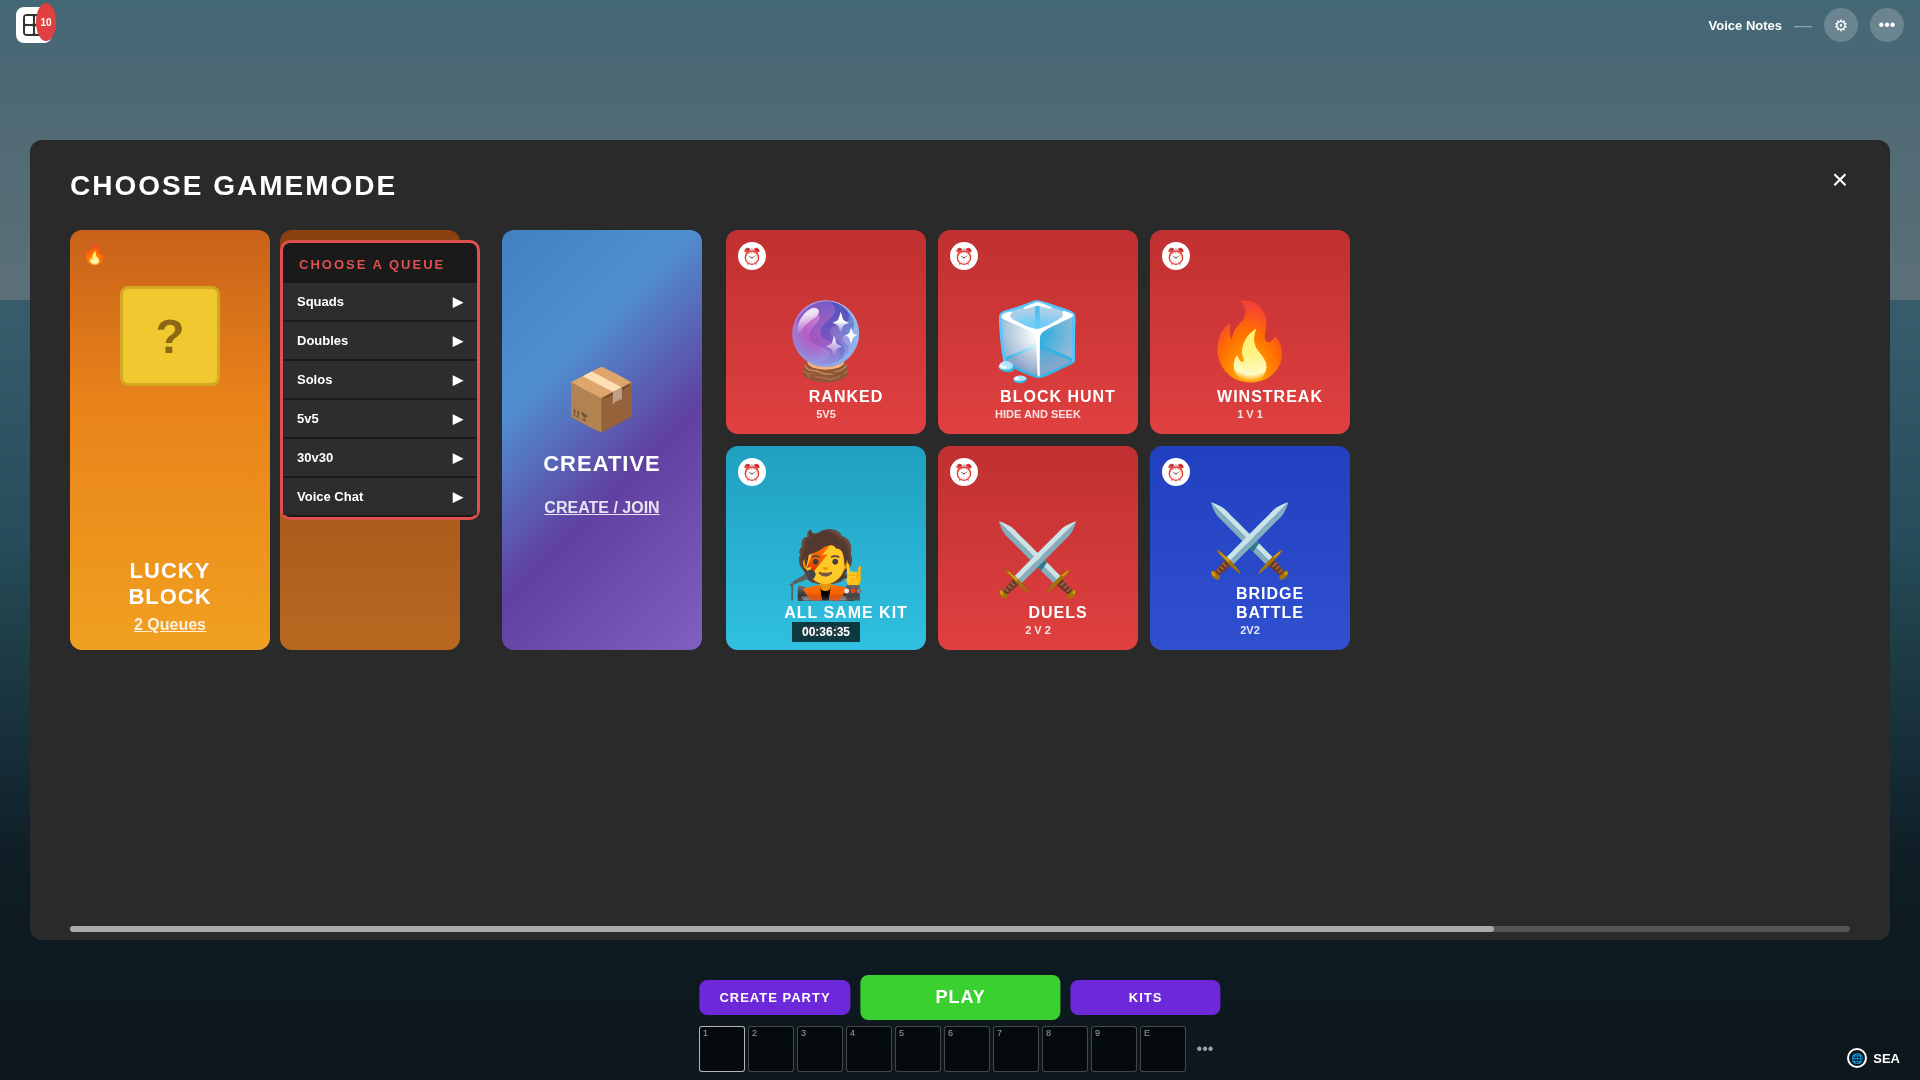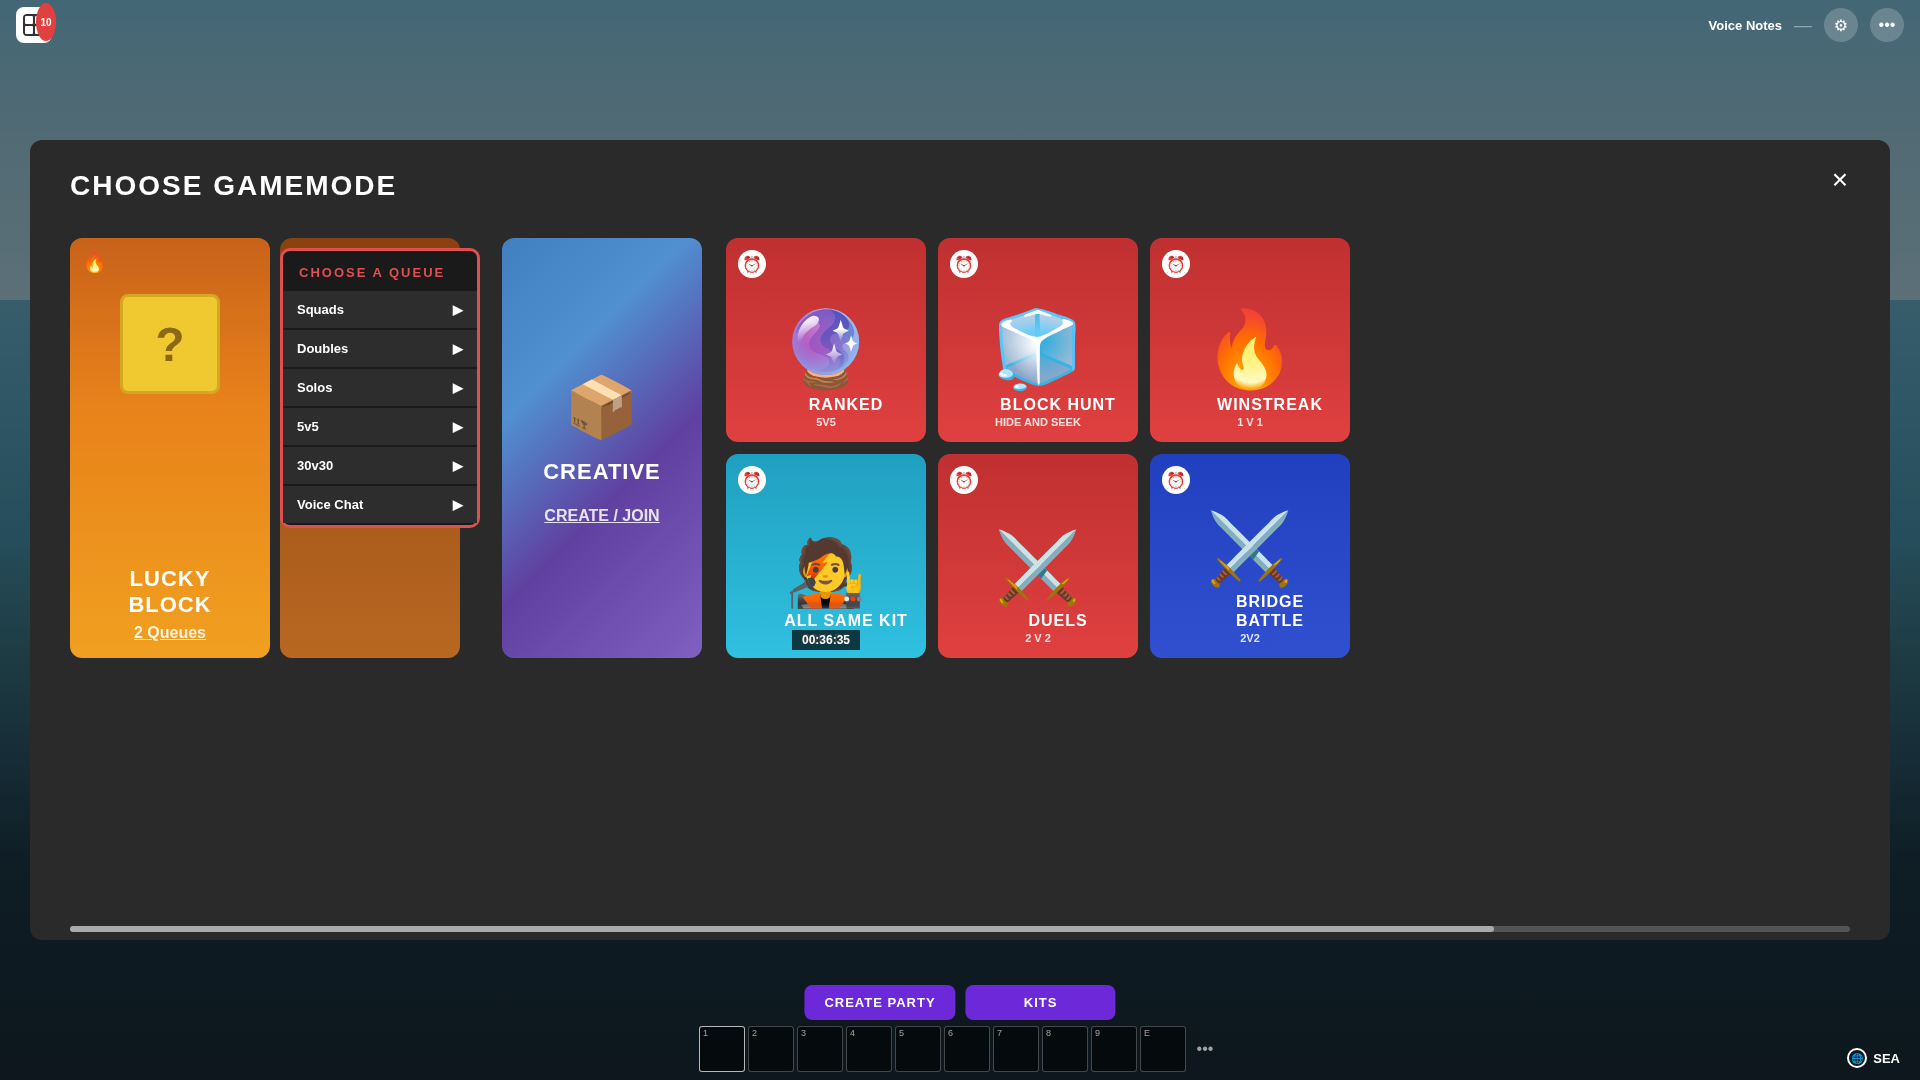--- a/index.html
+++ b/index.html
@@ -46,21 +46,21 @@
       border-radius: 12px;
       padding: 30px 40px;
       overflow: hidden;
     }
 
     .modal-title {
       font-size: 28px;
       font-weight: 900;
       color: white;
       letter-spacing: 2px;
-      margin-bottom: 36px;
+      margin-bottom: 28px;
       text-transform: uppercase;
     }
 
     .close-btn {
       position: absolute;
       top: 20px;
       right: 30px;
       background: none;
       border: none;
       color: white;
@@ -657,20 +657,21 @@
     </div>
   </div>
 
   <div class="scrollbar-area">
     <div class="scrollbar-thumb"></div>
   </div>
 </div>
 
 <div style="position:absolute; bottom:60px; left:50%; transform:translateX(-50%); display:flex; gap:10px; align-items:center; z-index:50;">
   <button class="action-btn">CREATE PARTY</button>
+  <button class="action-btn action-btn-play">PLAY</button>
   <button class="action-btn">KITS</button>
 </div>
 
 <div class="hotbar-bottom">
   <div class="hb-slot hb-active">
     <span class="hb-num">1</span>
   </div>
   <div class="hb-slot">
     <span class="hb-num">2</span>
   </div>

